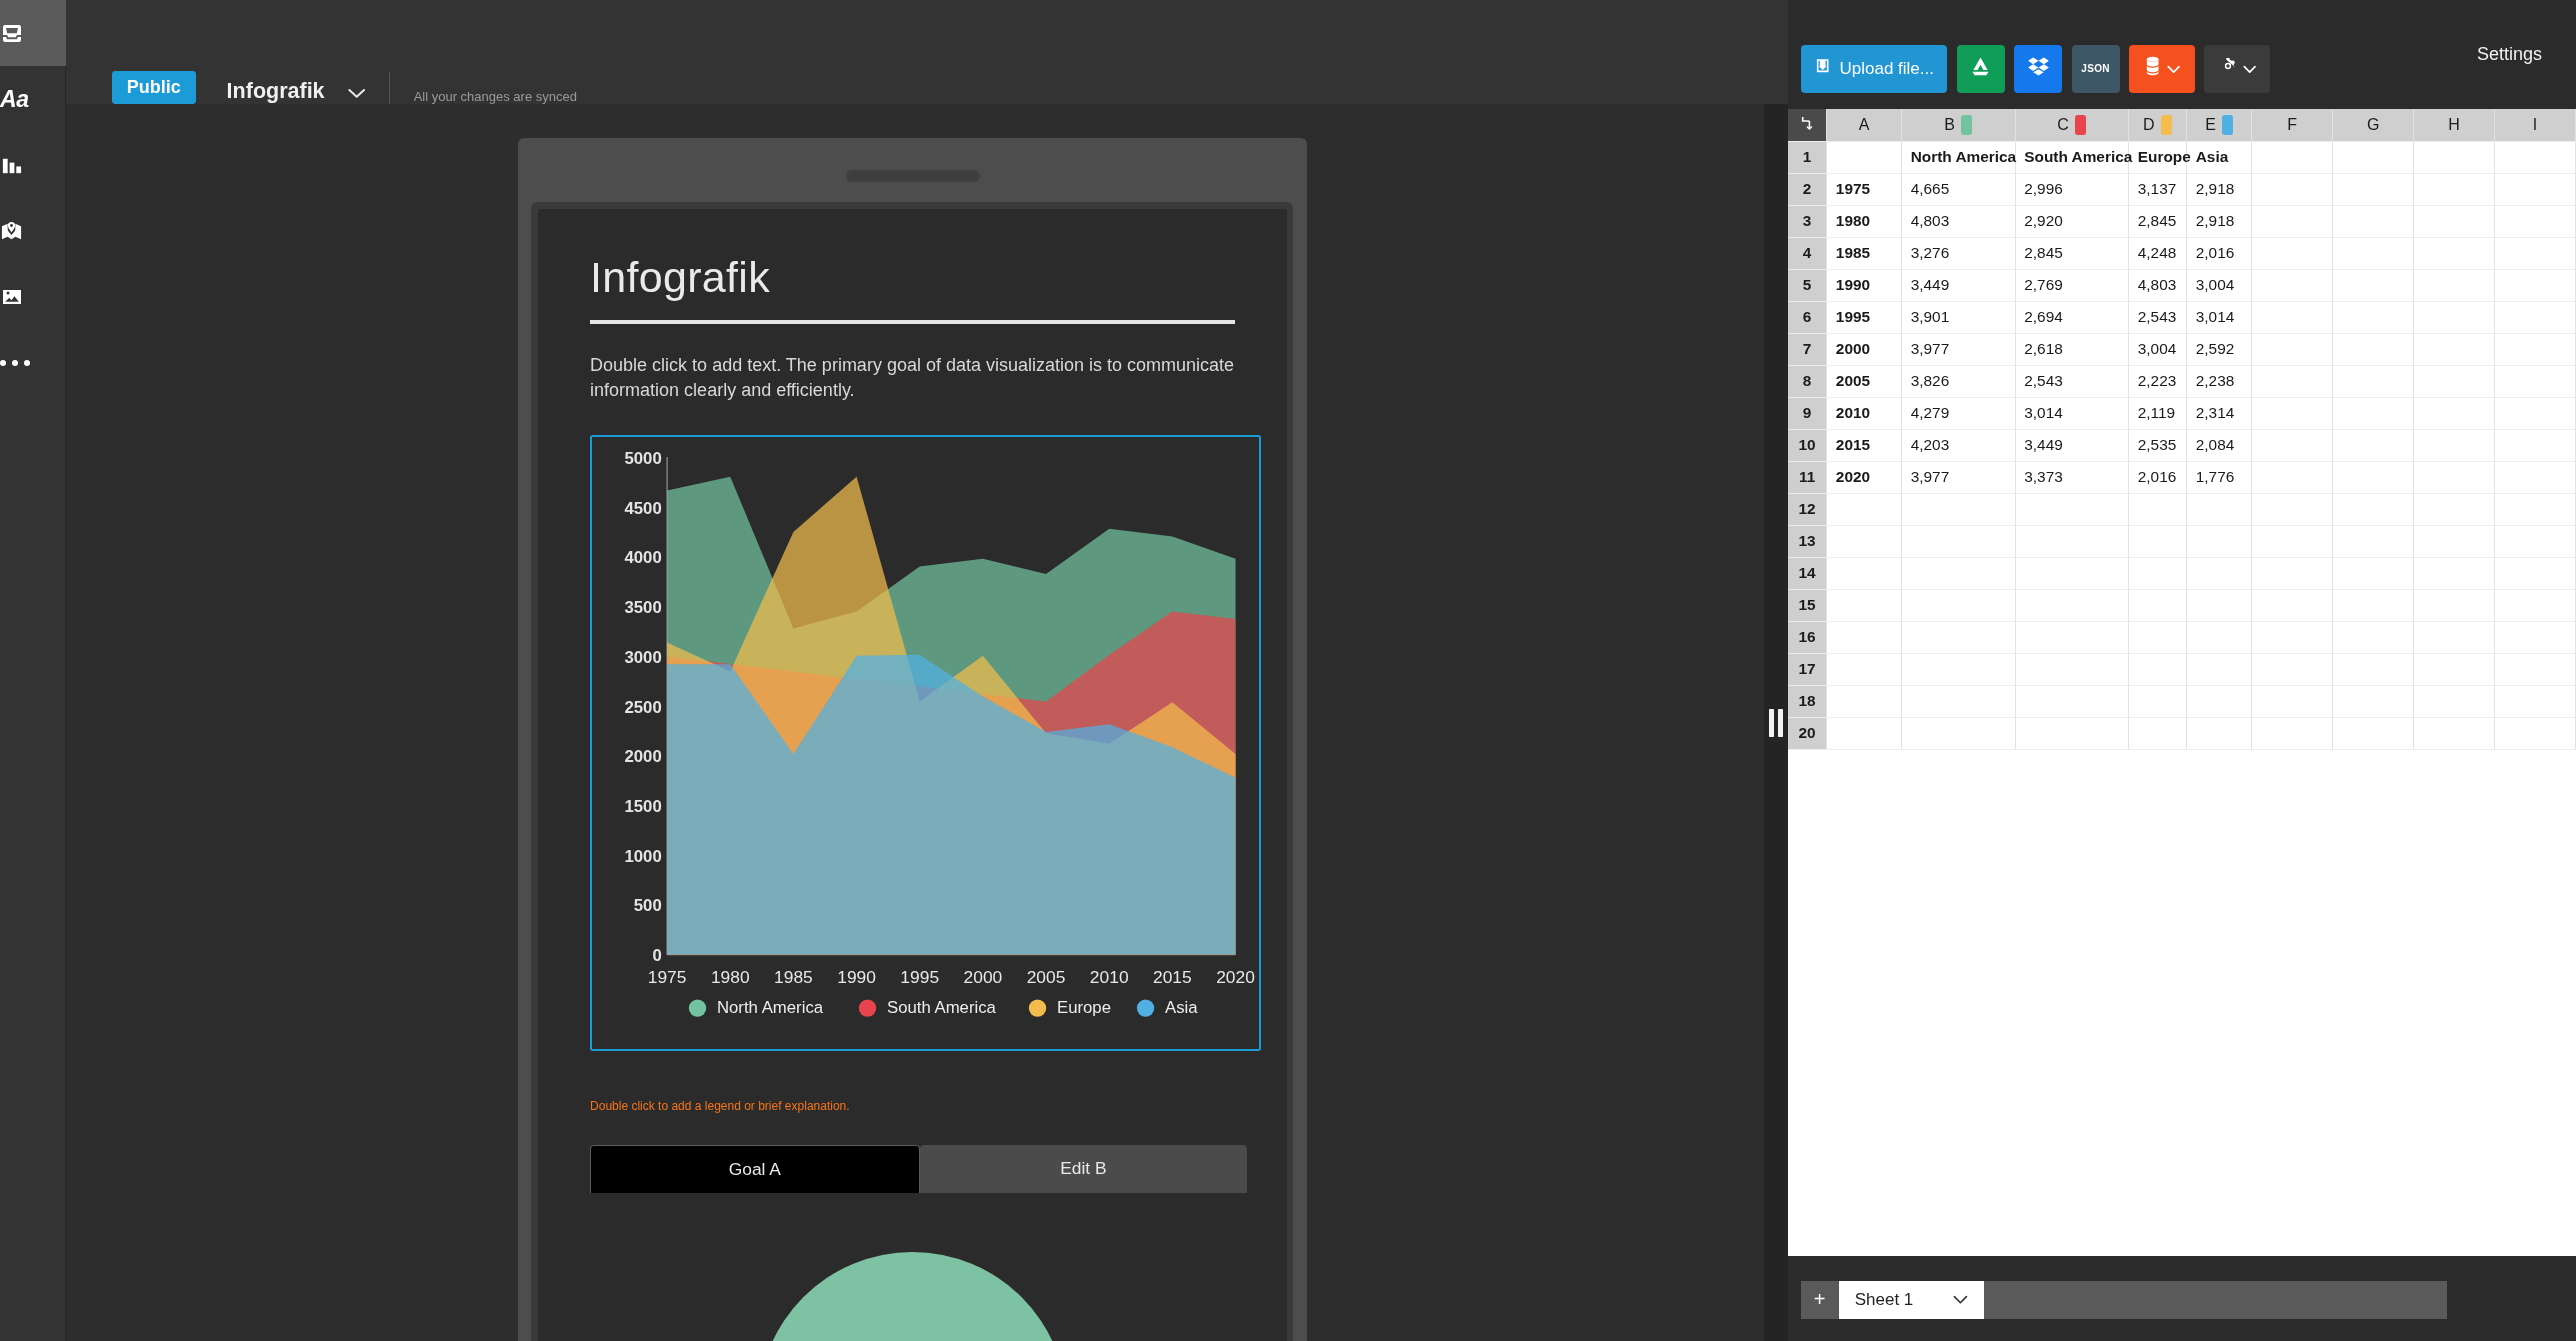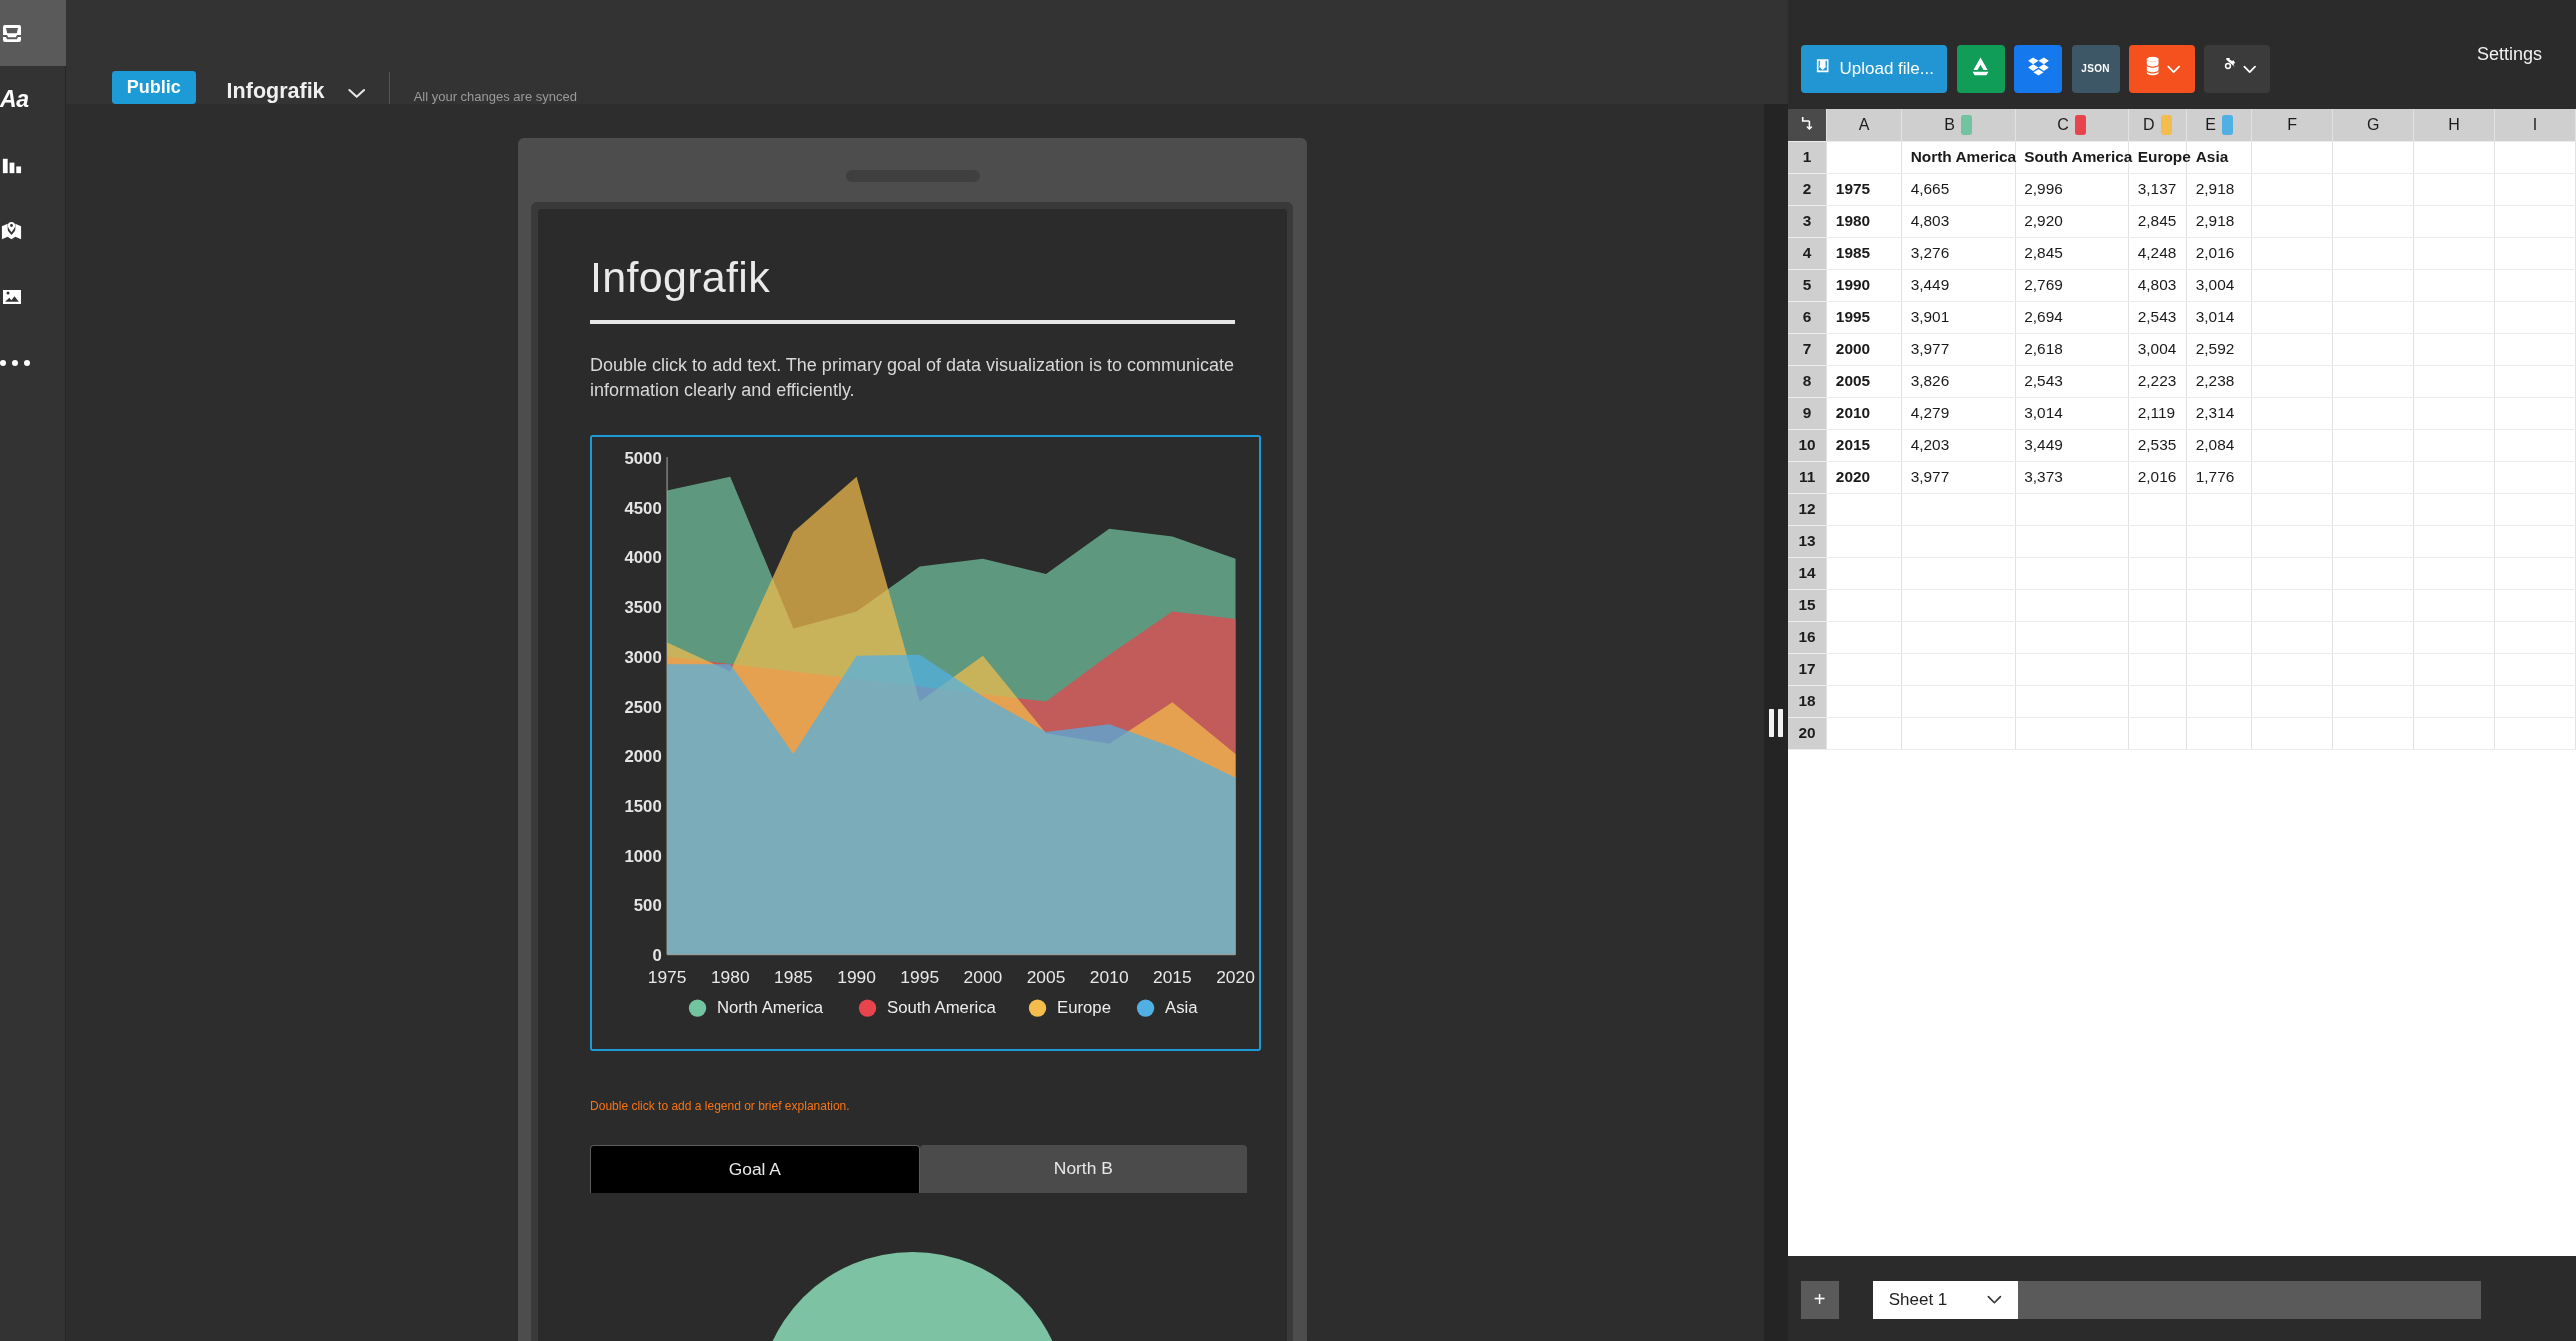--- a/index.html
+++ b/index.html
@@ -160,21 +160,21 @@
   #sheet-footer {
     position:absolute; left:0; bottom: 0; width: 788px; height: 85px; background:#2b2b2b;
   }
   #sf-inner { position:absolute; left: 12.7px; bottom: 23.5px; height: 38px; display:flex; }
   .sf-add {
     width: 38px; background:#5a5a5a; color:#fff; font-size:20px;
     display:flex; align-items:center; justify-content:center; cursor:pointer;
   }
   .sf-sheet {
     background:#ffffff; color:#222; font-size:17px; display:flex; align-items:center;
-    gap: 40px; padding: 0 16px; cursor:pointer;margin-left:34px;
+    gap: 40px; padding: 0 16px; cursor:pointer;
   }
   .sf-rest { flex:1; width: 463px; background:#5a5a5a; }
 </style>
 </head>
 <body>
 
 <div id="app">
 
   <div id="rail">
     <div class="rail-item active">
@@ -326,21 +326,21 @@
                     <circle cx="825.8" cy="852" r="13" fill="#51b0e3"></circle>
                     <text x="854.8" y="860" fill="#ededed" font-size="25" font-family="&quot;Liberation Sans&quot;, sans-serif">Asia</text>
                   </g>
               </svg>
             </div>
 
             <div class="doc-caption">Double click to add a legend or brief explanation.</div>
 
             <div class="tabbar">
               <div class="tab active">Goal A</div>
-              <div class="tab inactive">North B</div>
+              <div class="tab inactive">Edit B</div>
             </div>
 
             <div id="donut-wrap">
               <div class="donut-circle"></div>
             </div>
           </div>
         </div>
       </div>
     </div>
   </div>

